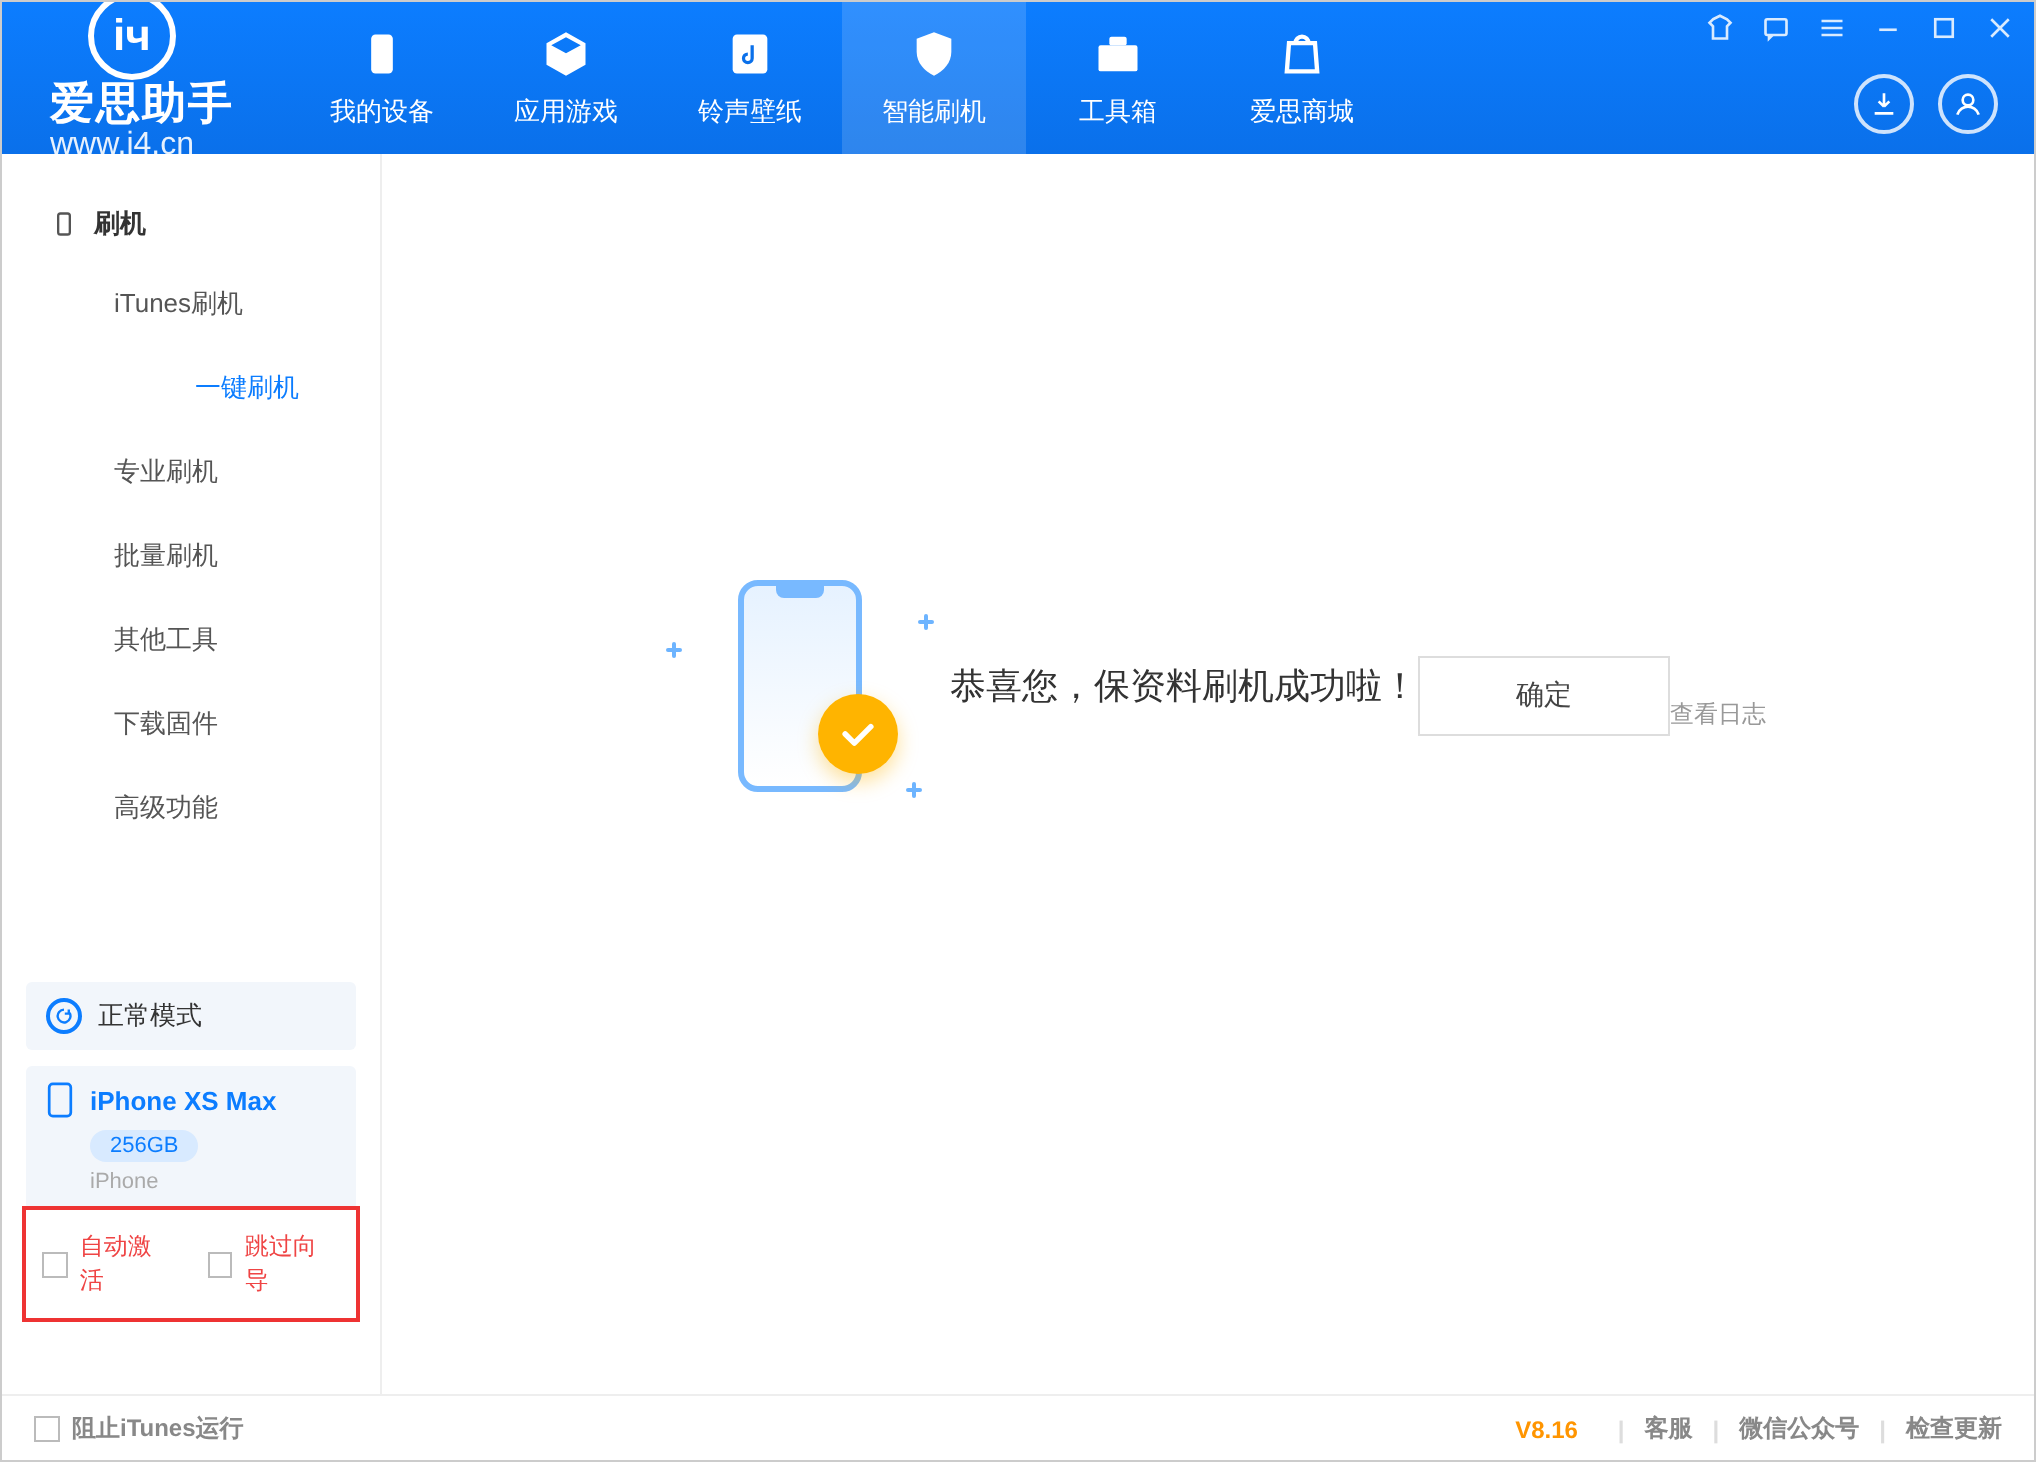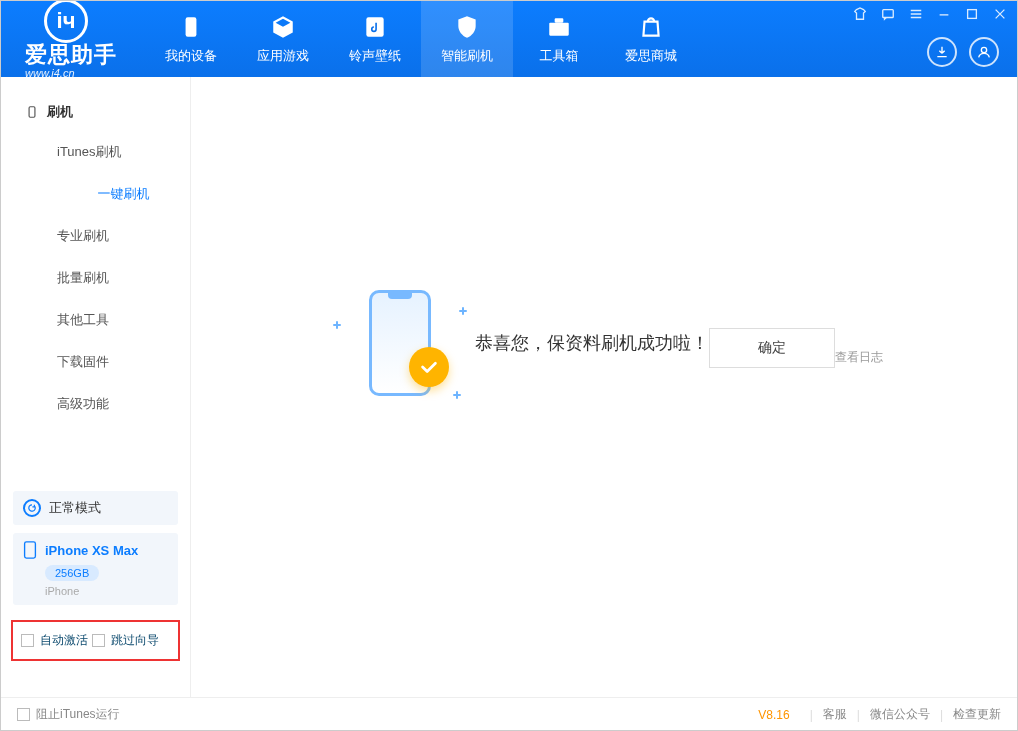--- a/index.html
+++ b/index.html
@@ -4,21 +4,21 @@
 <style>
 * { margin: 0; padding: 0; box-sizing: border-box; font-family: "Microsoft YaHei", Arial, sans-serif; }
 body { background: #fff; width: 1018px; height: 731px; overflow: hidden; position: relative; border: 1px solid #ccc;}
 
 
 .header { height: 76px; background: linear-gradient(180deg, #0c7dff 0%, #0a70ea 100%); display: flex; align-items: center; color: #fff; position: relative; }
 .logo-section { display: flex; align-items: center; padding: 0 20px 0 24px; flex-direction: column; }
 .logo-circle { width: 44px; height: 44px; border-radius: 50%; border: 3px solid #fff; display: flex; align-items: center; justify-content: center; font-weight: bold; font-size: 22px; margin-right: 10px; background: rgba(255,255,255,0.0); }
 .logo-text { display: flex; flex-direction: column; line-height: 1.1; }
 .logo-title { font-size: 22px; font-weight: bold; letter-spacing: 1px;}
-.logo-sub { font-size: 11px; opacity: 0.9; font-style: italic; }
+.logo-sub { font-size: 16px; opacity: 0.9; }
 
 .nav { display: flex; height: 100%; margin-left: 8px;}
 .nav-item { width: 92px; height: 76px; display: flex; flex-direction: column; align-items: center; justify-content: center; cursor: pointer; font-size: 13px; gap: 6px; }
 .nav-item.active { background: rgba(255,255,255,0.15); }
 .nav-icon { width: 28px; height: 28px; display: flex; align-items: center; justify-content: center; }
 .nav-icon svg { width: 26px; height: 26px; fill: #fff; }
 
 .win-controls { position: absolute; right: 10px; top: 6px; display: flex; gap: 14px; align-items: center;}
 .win-controls span { color: #fff; opacity: 0.85; cursor: pointer; font-size: 14px; }
 .win-controls svg { width: 14px; height: 14px; stroke: #fff; fill: none; stroke-width: 1.5;}
@@ -37,42 +37,42 @@
 .device-panel { position: absolute; left: 12px; right: 12px; bottom: 92px;}
 .mode-row { background: #f2f6fb; border-radius: 3px; padding: 8px 10px; display: flex; align-items: center; gap: 8px; font-size: 13px; color: #333; margin-bottom: 8px;}
 .mode-icon { width: 18px; height: 18px; border-radius: 50%; border: 2px solid #0c7dff; position: relative; display: flex; align-items:center; justify-content:center;}
 .mode-icon svg { width: 8px; height: 8px; fill: #0c7dff;}
 .device-row { background: #f2f6fb; border-radius: 3px; padding: 8px 10px; }
 .device-name-line { display: flex; align-items: center; gap: 8px; color: #0c7dff; font-size: 13px; font-weight: 600;}
 .device-name-line svg { width: 14px; height: 18px; stroke: #0c7dff; fill: none; stroke-width: 1.5;}
 .storage-badge { display: inline-block; background: #d8eaff; color: #0c7dff; border-radius: 10px; padding: 2px 10px; font-size: 11px; margin: 6px 0 4px 22px;}
 .device-type { font-size: 11px; color: #aaa; margin-left: 22px;}
 
-.checkbox-row { position: absolute; left: 10px; right: 10px; bottom: 36px; border: 2px solid #e33; padding: 10px 8px; display: flex; gap: 4px; font-size: 12px; color: #0c4a6e;}
+.checkbox-row { position: absolute; left: 10px; right: 10px; bottom: 36px; border: 2px solid #e33; padding: 10px 8px; display: flex; gap: 16px; font-size: 12px; color: #ef4444;}
 .cb { display: flex; align-items: center; gap: 6px; cursor: pointer;}
 .cb-box { width: 13px; height: 13px; border: 1px solid #bbb; background: #fff;}
 
 
 .main { flex: 1; position: relative; display: flex; flex-direction: row; align-items: center; justify-content: center; padding-bottom: 60px;}
 .success-illustration { width: 150px; height: 120px; position: relative; margin-bottom: 28px; display: flex; align-items: center; justify-content: center;}
 .phone-shape { width: 62px; height: 106px; border: 3px solid #78b9ff; border-radius: 10px; background: linear-gradient(180deg, #e6f2ff, #ffffff); position: relative;}
 .phone-notch { position: absolute; top: 0; left: 50%; transform: translateX(-50%); width: 24px; height: 6px; background: #78b9ff; border-radius: 0 0 4px 4px;}
 .check-badge { position: absolute; right: 26px; bottom: 16px; width: 40px; height: 40px; background: #ffb400; border-radius: 50%; display: flex; align-items: center; justify-content: center; box-shadow: 0 4px 10px rgba(255,180,0,0.4);}
 .check-badge svg { width: 22px; height: 22px; stroke: #fff; fill: none; stroke-width: 3; stroke-linecap: round; stroke-linejoin: round;}
 .sparkle { position: absolute; width: 8px; height: 8px; }
 .sparkle::before, .sparkle::after { content:''; position:absolute; background:#6db4ff; }
 .sparkle::before { left:3px; top:0; width:2px; height:8px; border-radius:1px;}
 .sparkle::after { top:3px; left:0; width:8px; height:2px; border-radius:1px;}
 .s1{ left:8px; top:38px;} .s2{ right:8px; top:24px;} .s3{ right:14px; bottom:4px;}
 .success-title { font-size: 18px; color: #333; margin-bottom: 28px; font-weight: 500;}
 .confirm-btn { border: 1px solid #ddd; background: #fff; padding: 10px 48px; font-size: 14px; color: #444; cursor: pointer; border-radius: 0; margin-bottom: 18px;}
 .view-log { font-size: 12px; color: #999; cursor: pointer;}
 
 
-.footer { height: 34px; border-top: 1px solid #eee; display: flex; align-items: center; padding: 0 16px; font-size: 12px; color: #888; gap: 10px;}
+.footer { height: 34px; border-top: 1px solid #eee; display: flex; align-items: center; padding: 0 16px; font-size: 12px; color: #888; gap: 10px; font-weight: bold;}
 .footer .left { display: flex; align-items: center; gap: 6px; flex: 1;}
 .footer .right { display: flex; align-items: center; gap: 10px;}
 .footer .version { color: #ff9500; margin-right: 10px;}
 .footer .divider { color: #ddd;}
 .footer .link { cursor: pointer; color: #888;}
 </style>
 </head>
 <body>
 
 <div class="header">

